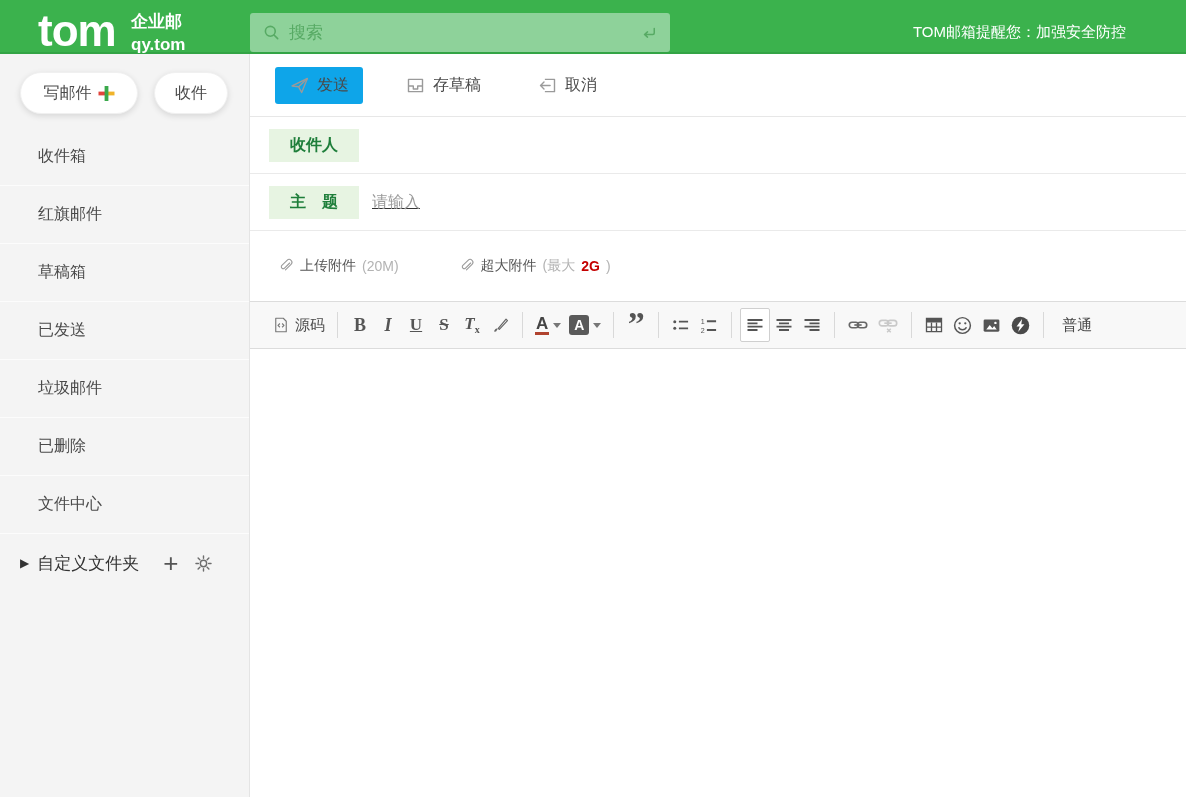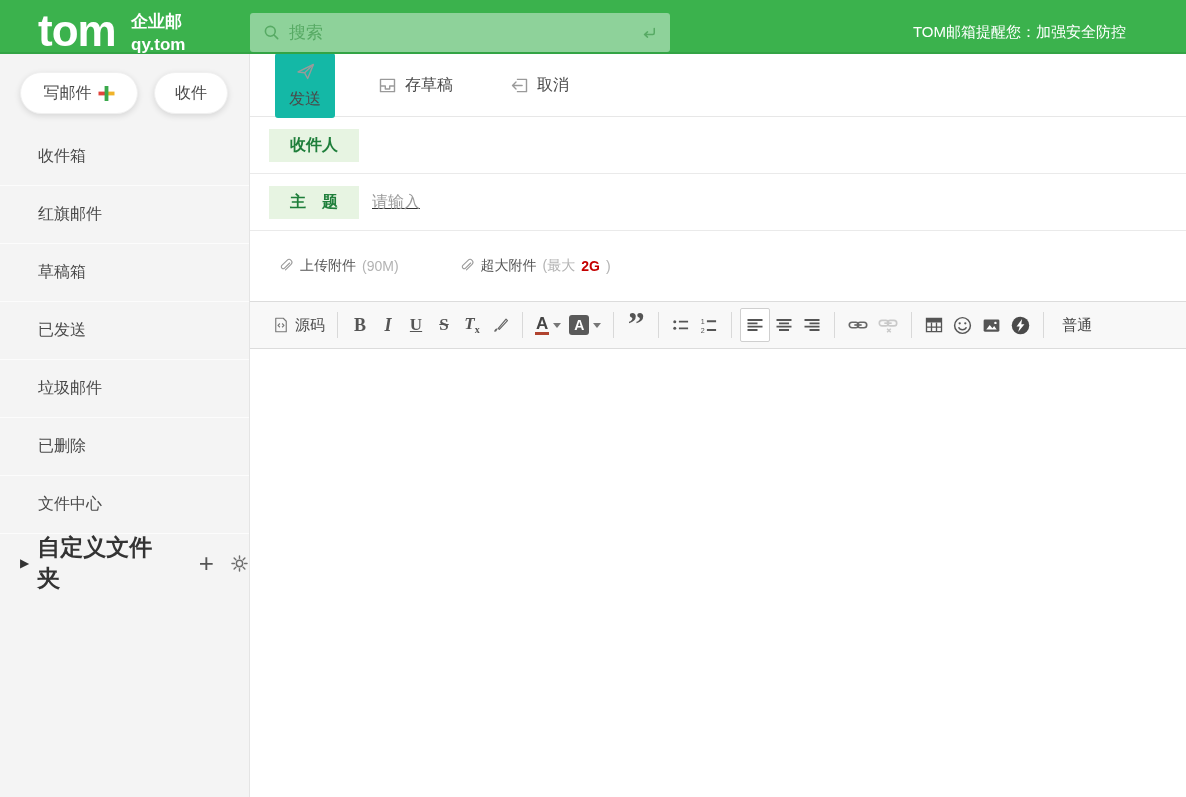--- a/index.html
+++ b/index.html
@@ -24,29 +24,29 @@
   .sidebar { width:250px; flex:0 0 250px; background:#f4f4f4; border-right:1px solid #e4e4e4; display:flex; flex-direction:column; }
   .pill-row { padding:18px 0 14px 20px; display:flex; align-items:center; }
   .pill { background:#fff; border:1px solid #f0f0f0; border-radius:21px; height:42px; display:flex; align-items:center; justify-content:center; font-size:16px; color:#4a4a4a; box-shadow:0 2px 6px rgba(0,0,0,0.12); cursor:pointer; }
   .pill-compose { width:118px; gap:6px; }
   .pill-receive { width:74px; margin-left:16px; }
   .menu { flex:0 0 auto; }
   .menu-item { height:58px; display:flex; align-items:center; padding-left:38px; font-size:16px; color:#4a4a4a; border-bottom:1px solid rgba(255,255,255,0.75); cursor:pointer; }
   .menu-item.bold { font-weight:bold; color:#333; }
   .custom-folder { height:58px; display:flex; align-items:center; padding-left:20px; cursor:pointer; }
   .cf-arrow { font-size:12px; color:#333; }
-  .cf-label { font-size:23px; font-weight:bold; color:#333; margin-left:8px; }
+  .cf-label { font-size:17px; font-weight:normal; color:#333; margin-left:8px; }
   .cf-plus { font-size:26px; font-weight:300; color:#555; margin-left:24px; line-height:1; cursor:pointer; }
   .cf-gear { margin-left:16px; cursor:pointer; display:flex; }
 
   
   .main { flex:1 1 auto; display:flex; flex-direction:column; min-width:0; background:#fff; }
   .actions-bar { height:63px; flex:0 0 auto; border-bottom:1px solid #e7e7e7; display:flex; align-items:center; padding-left:25px; }
   .action-btn { display:flex; align-items:center; gap:7px; font-size:16px; color:#4a4a4a; padding:8px 14px; border-radius:3px; margin-right:28px; cursor:pointer; background:transparent; border:none; font-family:inherit; }
-  .action-btn.primary { background:#14b8a6;flex-direction:column; }
+  .action-btn.primary { background:#0ea5e9; }
 
   .field-row { height:57px; flex:0 0 auto; border-bottom:1px solid #eaeaea; display:flex; align-items:center; padding-left:19px; }
   .field-label { width:90px; height:33px; flex:0 0 90px; background:#e7f4e2; color:#1e7e3a; font-size:16px; font-weight:bold; display:flex; align-items:center; justify-content:center; }
   .redacted { width:305px; height:28px; margin-left:16px; border-radius:14px; background:linear-gradient(90deg,#cfcfcf,#bdbdbd 25%,#c9c9c9 45%,#b8b8b8 70%,#d2d2d2); filter:blur(3px); }
   .field-input { flex:1 1 auto; border:none; outline:none; font-size:16px; color:#333; margin-left:13px; font-family:inherit; height:100%;text-decoration:underline; }
   .field-input::placeholder { color:#9b9b9b; opacity:1; }
 
   .attach-row { height:70px; flex:0 0 auto; display:flex; align-items:center; padding-left:28px; font-size:14px; color:#555; }
   .attach-btn { display:flex; align-items:center; gap:6px; cursor:pointer; }
   .attach-btn + .attach-btn { margin-left:60px; }
@@ -201,21 +201,21 @@
       </div>
 
       <div class="attach-row">
         <div class="attach-btn">
           <span style="display:flex;">
             <svg width="16" height="16" viewBox="0 0 24 24">
                 <path d="M17.5 7.5 L9.8 15.2 a2.8 2.8 0 0 1 -4 -4 L13.6 3.4 a4.2 4.2 0 0 1 6 6 L11.2 17.8" fill="none" stroke="#9a9a9a" stroke-width="1.6" stroke-linecap="round"></path>
               </svg>
           </span>
           <span>上传附件</span>
-          <span class="dim">(90M)</span>
+          <span class="dim">(20M)</span>
         </div>
         <div class="attach-btn">
           <span style="display:flex;">
             <svg width="16" height="16" viewBox="0 0 24 24">
                 <path d="M17.5 7.5 L9.8 15.2 a2.8 2.8 0 0 1 -4 -4 L13.6 3.4 a4.2 4.2 0 0 1 6 6 L11.2 17.8" fill="none" stroke="#9a9a9a" stroke-width="1.6" stroke-linecap="round"></path>
               </svg>
           </span>
           <span>超大附件</span>
           <span class="dim">(最大 </span>
             <span class="red">2G</span>

